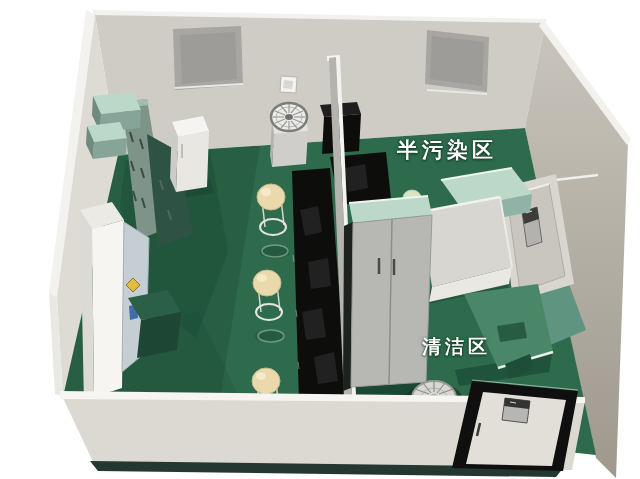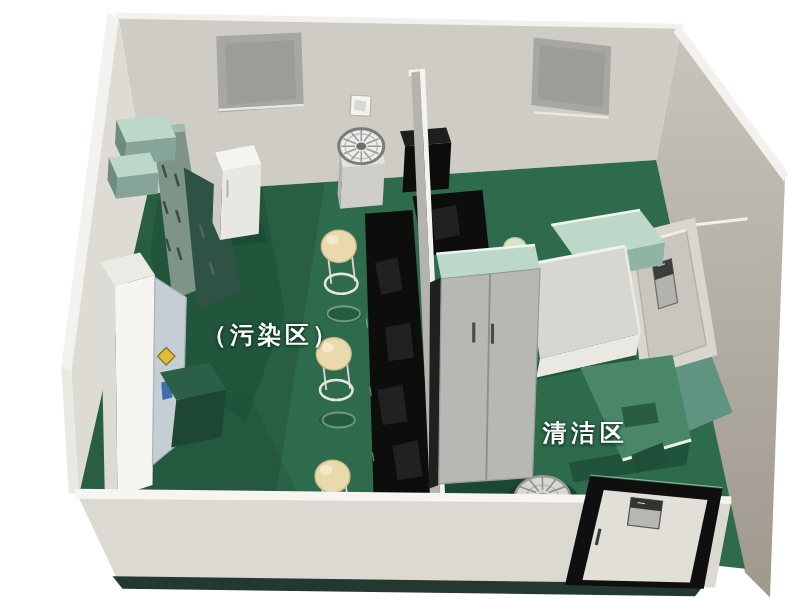--- a/index.html
+++ b/index.html
@@ -5,21 +5,21 @@
   html,body{margin:0;padding:0;background:#fff;}
   .stage{position:relative;width:640px;height:479px;background:#ffffff;overflow:hidden;
          font-family:"DejaVu Sans","Liberation Sans",sans-serif;}
   .stage svg{position:absolute;left:0;top:0;}
   .zone-label{position:absolute;color:#ffffff;font-weight:bold;white-space:nowrap;
               font-family:"DejaVu Serif","Liberation Serif",serif;
               text-shadow:0 1px 3px rgba(0,35,18,.75),0 0 2px rgba(0,35,18,.6);}
   .lbl-main{left:164px;top:218px;font-size:21px;letter-spacing:4px;}
   .lbl-contam{left:162px;top:255px;font-size:19px;letter-spacing:3px;}
   .lbl-semi{left:397px;top:136px;font-size:21px;letter-spacing:4px;}
-  .lbl-clean{left:422px;top:334px;font-size:19px;letter-spacing:4px;margin-left:12px;}
+  .lbl-clean{left:422px;top:334px;font-size:19px;letter-spacing:4px;}
 </style>
 </head>
 <body>
 
 <div class="stage">
 <svg width="640" height="479" viewBox="0 0 640 479">
   <defs>
     <linearGradient id="gradRight" x1="0" y1="0" x2="0" y2="1">
       <stop offset="0" stop-color="#c9c5bc"></stop>
           <stop offset="1" stop-color="#9e988d"></stop>
@@ -278,15 +278,15 @@
     <polygon points="452,468 472,381 578,391 563,471" fill="#0f0f0f"></polygon>
     <line x1="472" y1="380" x2="578" y2="390" stroke="#ffffff" stroke-width="1" opacity="0.5"></line>
     <polygon points="466,464 483,392 566,400 552,466" fill="#e2dfd8"></polygon>
     <polygon points="505,398 530,401 527,423 502,420" fill="#b7b6b2" stroke="#55544f" stroke-width="1"></polygon>
     <polygon points="505,398 530,401 529,409 504,406" fill="#333331"></polygon>
     <line x1="510" y1="402" x2="516" y2="403" stroke="#d8d8d4" stroke-width="1"></line>
     <line x1="480" y1="423" x2="477" y2="436" stroke="#3a3a37" stroke-width="2.5"></line>
   </g>
 </svg>
 
-  <div class="zone-label lbl-contam">（污染区）</div>
+  <div class="zone-label lbl-semi">半污染区</div>
   <div class="zone-label lbl-clean">清洁区</div>
 </div>
 
 </body></html>

